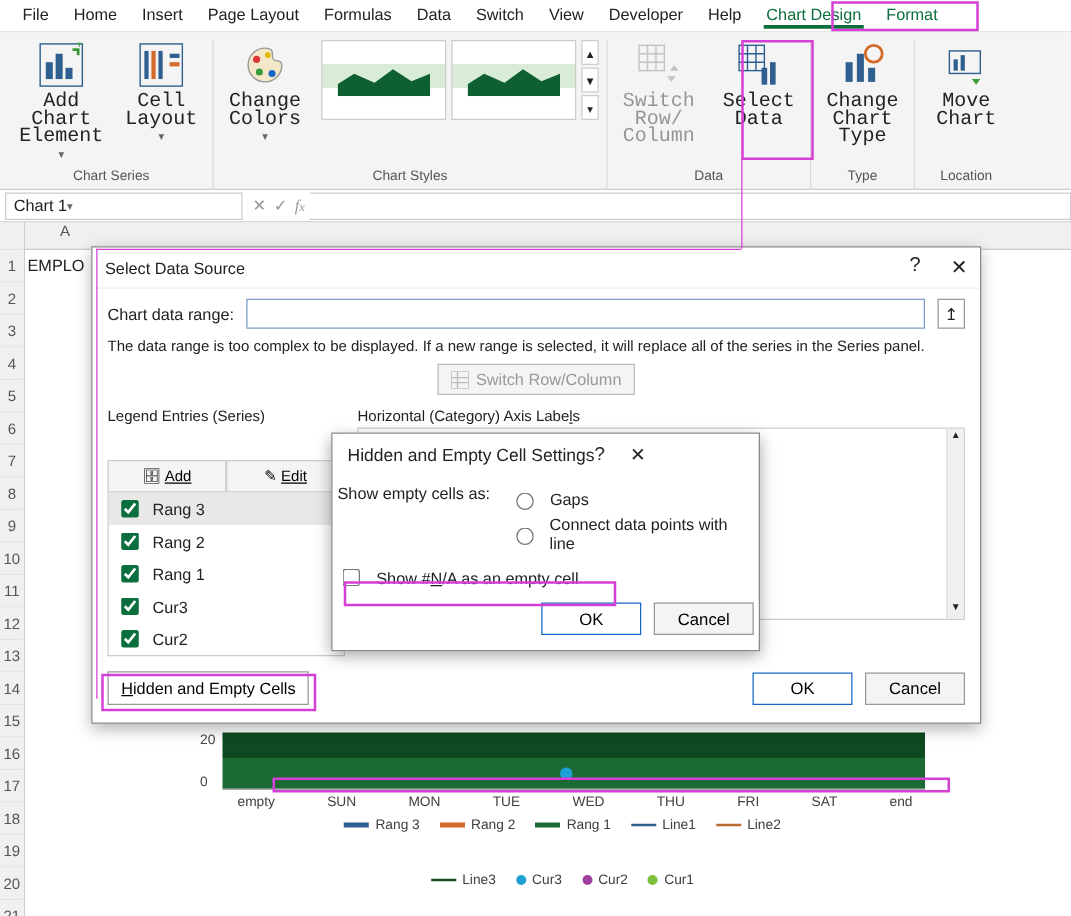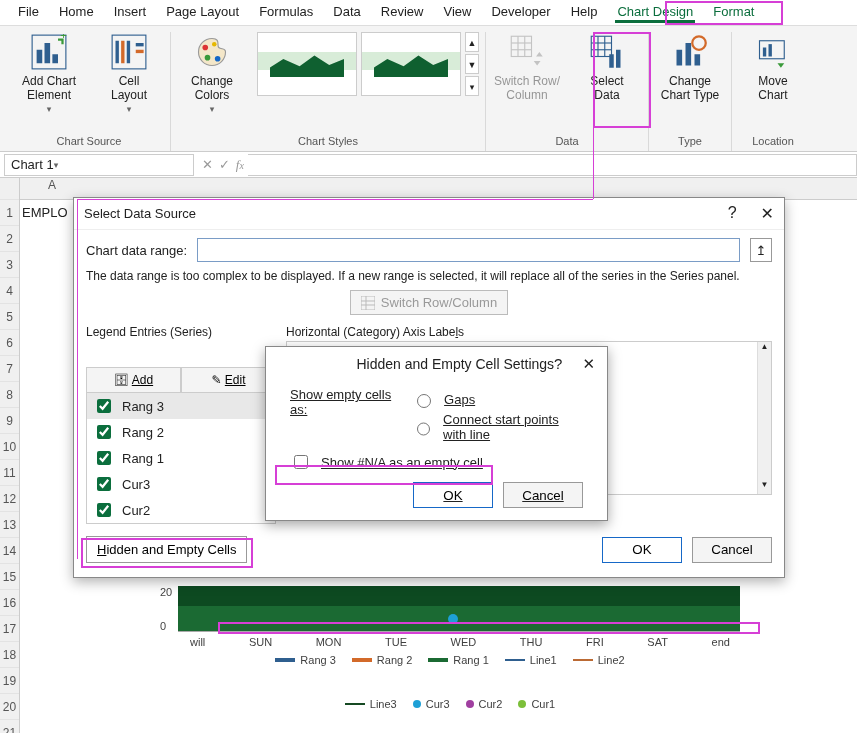--- a/index.html
+++ b/index.html
@@ -81,21 +81,21 @@
     display: flex;
     flex-direction: column;
     align-items: center;
     width: 70px;
     padding: 2px 0;
     cursor: pointer;
     text-align: center;
     line-height: 14px;
   }
   .big-btn .ico { width: 36px; height: 36px; margin-bottom: 4px; }
-  .big-btn .lab { font-size: 12px; }
+  .big-btn .lab { font-size: 16px; font-family: Liberation Mono, monospace; }
   .big-btn .caret { font-size: 9px; color: #666; }
   .big-btn.disabled { opacity: 0.45; text-align: center; }
 
   .style-thumbs {
     display: flex;
     gap: 4px;
     align-items: center;
   }
   .thumb {
     width: 100px; height: 64px;
@@ -264,27 +264,27 @@
     position: absolute;
     left: 265px; top: 346px;
     width: 343px;
     background: #fff;
     border: 1px solid #888;
     box-shadow: 0 4px 12px rgba(0,0,0,0.35);
     z-index: 20;
   }
   .hecs-title {
     display: flex;
-    justify-content: flex-end;
+    justify-content: flex-start;
     align-items: center;
     padding: 8px 12px 8px 12px;
     font-size: 14px;
   }
   .hecs-title .icons { display: flex; gap: 20px; font-size: 15px; }
-  .hecs-body { padding: 2px 24px 12px; font-size: 13px; text-decoration: underline; }
+  .hecs-body { padding: 2px 4px 12px; font-size: 13px; }
   .opt-row { display: flex; align-items: center; gap: 10px; margin: 4px 0; }
   .opt-row input[type=radio] { width: 14px; height: 14px; }
   .opt-row input[type=checkbox] { width: 14px; height: 14px; }
   .hecs-footer { display: flex; justify-content: flex-end; gap: 10px; margin-top: 10px; }
   .callout-na {
     position: absolute;
     border: 2px solid #d63fd6;
     pointer-events: none;
   }
 
@@ -332,21 +332,21 @@
 </head>
 <body>
 
 <div class="tabs">
   <div class="tab">File</div>
   <div class="tab">Home</div>
   <div class="tab">Insert</div>
   <div class="tab">Page Layout</div>
   <div class="tab">Formulas</div>
   <div class="tab">Data</div>
-  <div class="tab">Review</div>
+  <div class="tab">Switch</div>
   <div class="tab">View</div>
   <div class="tab">Developer</div>
   <div class="tab">Help</div>
   <div class="tab active">Chart Design</div>
   <div class="tab format">Format</div>
 </div>
 <div class="callout-chartdesign"></div>
 
 <div class="ribbon">
   <div class="group">
@@ -371,21 +371,21 @@
             <rect x="9" y="6" width="3" height="20" fill="#d36a2a"></rect>
             <rect x="14" y="6" width="3" height="20" fill="#2f5f8f"></rect>
             <rect x="22" y="8" width="7" height="3" fill="#2f5f8f"></rect>
             <rect x="22" y="14" width="7" height="3" fill="#d36a2a"></rect>
           </svg>
         <span class="lab" style="white-space:pre-line">Cell
 Layout</span>
           <span class="caret">▾</span>
       </div>
     </div>
-    <div class="group-label">Chart Source</div>
+    <div class="group-label">Chart Series</div>
   </div>
 
   <div class="group">
     <div class="group-body">
       <div class="big-btn">
         <svg class="ico" viewBox="0 0 32 32">
             <path d="M16 4 A12 12 0 1 0 28 16 c0-4-4-2-6-4s2-8-6-8z" fill="#f4e7c9" stroke="#999"></path>
             <circle cx="10" cy="12" r="2.5" fill="#d33"></circle>
             <circle cx="12" cy="21" r="2.5" fill="#3a9a3a"></circle>
             <circle cx="21" cy="22" r="2.5" fill="#1668c7"></circle>
@@ -530,21 +530,21 @@
       <span>0</span>
     </div>
     <div style="flex:1;position:relative">
       <div class="chart-grid">
         <div class="chart-bluedot"></div>
       </div>
       <div class="chart-redline"></div>
     </div>
   </div>
   <div class="chart-xlabels" style="margin-left:20px">
-    <span>will</span>
+    <span>empty</span>
     <span>SUN</span>
     <span>MON</span>
     <span>TUE</span>
     <span>WED</span>
     <span>THU</span>
     <span>FRI</span>
     <span>SAT</span>
     <span>end</span>
   </div>
   <div class="chart-legend">
@@ -678,21 +678,21 @@
   <div class="hecs-body">
     <div class="opt-row" style="align-items:flex-start">
       <span style="width:130px">Show empty cells as:</span>
       <div>
         <div class="opt-row">
             <input type="radio" name="emp" style="">
             <span>Gaps</span>
           </div>
         <div class="opt-row">
             <input type="radio" name="emp" style="">
-            <span>Connect start points with line</span>
+            <span>Connect data points with line</span>
           </div>
       </div>
     </div>
     <div class="opt-row" style="margin-top:6px">
         <input type="checkbox" style="">
         <span>Show #<span style="text-decoration:underline">N</span>/A as an empty cell</span>
       </div>
     <div class="hecs-footer">
       <button class="sds-ok">OK</button>
       <button class="sds-cancel">Cancel</button>

